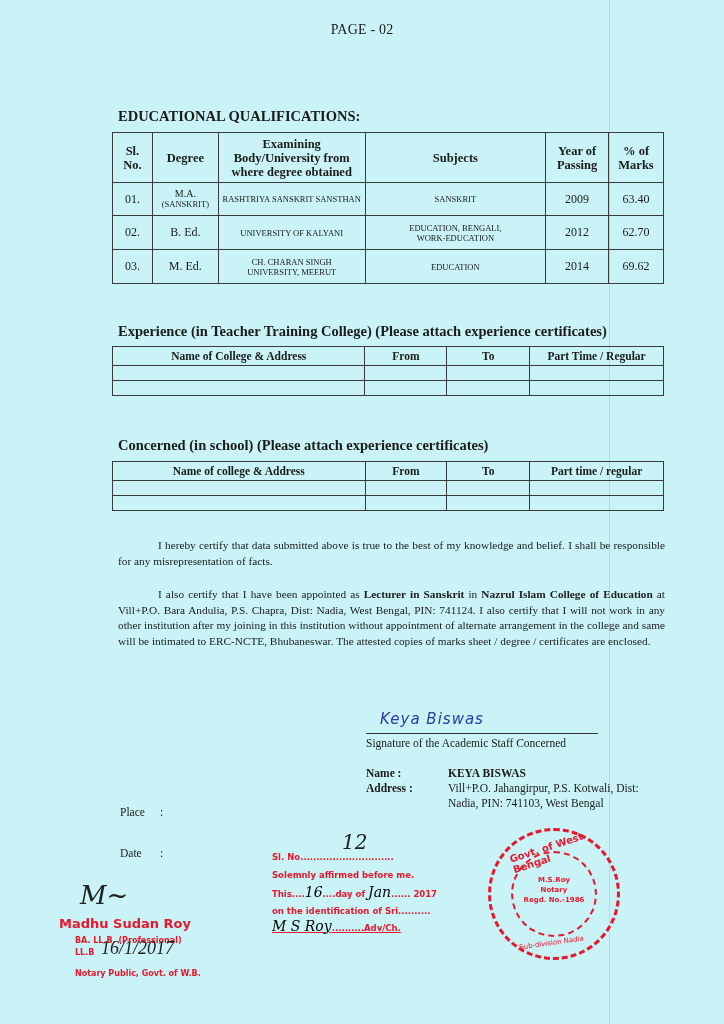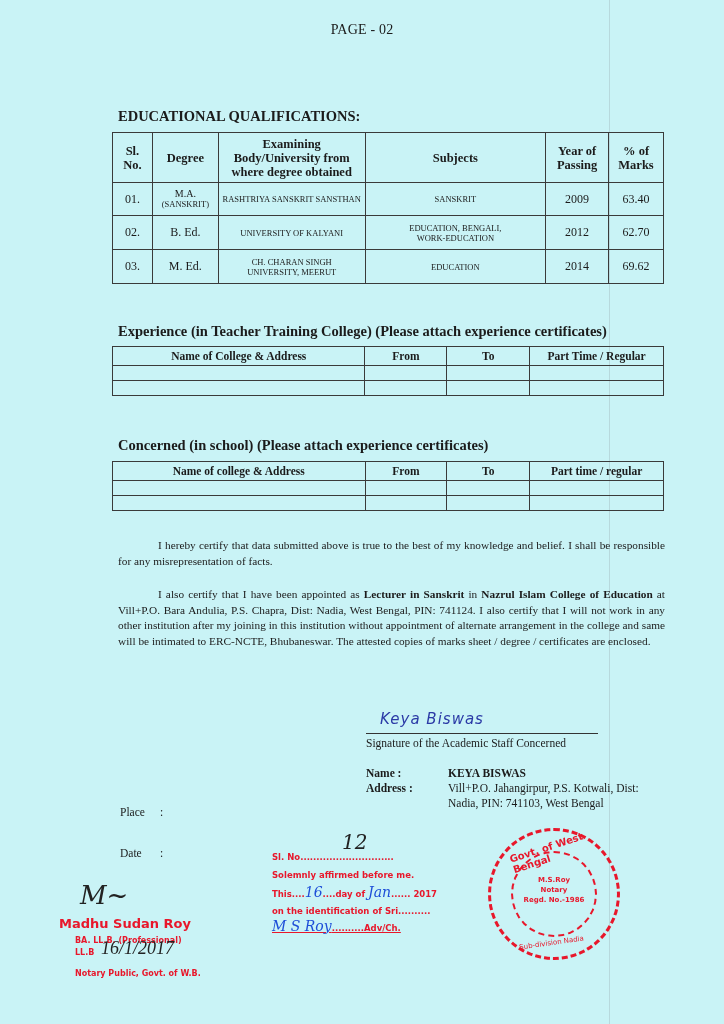--- a/index.html
+++ b/index.html
@@ -55,21 +55,21 @@
   .red { color: #e8172b; }
   .stamp-left { position: absolute; left: 45px; top: 880px; width: 200px; }
   .stamp-left .hand { position: absolute; left: 35px; top: 0; font-style: italic; color: #222; font-size: 26px; font-family: "DejaVu Serif", serif; }
   .stamp-left .name { position: absolute; left: 14px; top: 36px; font-family: "DejaVu Sans", sans-serif; font-weight: bold; font-size: 13px; }
   .stamp-left .l1, .stamp-left .l2, .stamp-left .l3 { position: absolute; left: 2px; font-family: "DejaVu Sans", sans-serif; font-weight: bold; font-size: 8px; margin-left: 28px; }
   .stamp-left .l1 { top: 56px; } .stamp-left .l2 { top: 68px; } .stamp-left .l3 { top: 89px; }
   .stamp-left .date-hand { position: absolute; left: 56px; top: 58px; font-size: 18px; font-style: italic; color: #222; }
   .stamp-mid { position: absolute; left: 272px; top: 830px; width: 200px; font-family: "DejaVu Sans", sans-serif; }
   .stamp-mid .num { position: absolute; left: 70px; top: 0; font-size: 20px; color: #222; font-style: italic; font-family: "DejaVu Serif", serif; }
   .stamp-mid .line { position: absolute; left: 0; font-size: 8.5px; font-weight: bold; white-space: nowrap; }
-  .stamp-mid .hand { color: #1d4ed8; font-style: italic; font-size: 14px; font-weight: normal; font-family: "DejaVu Serif", serif; }
+  .stamp-mid .hand { color: #000000; font-style: italic; font-size: 14px; font-weight: normal; font-family: "DejaVu Serif", serif; }
   .seal {
     position: absolute; left: 488px; top: 828px; width: 132px; height: 132px; border-radius: 50%;
     border: 3px dashed #e8172b; box-sizing: border-box;
   }
   .seal-inner {
     position: absolute; left: 20px; top: 20px; width: 86px; height: 86px; border-radius: 50%;
     border: 2px dashed #e8172b; box-sizing: border-box;
   }
   .seal-ring-text { position: absolute; left: 18px; top: 6px; font-size: 10px; font-weight: bold; font-family: "DejaVu Sans", sans-serif; transform: rotate(-18deg); }
   .seal-ring-bottom { position: absolute; left: 28px; top: 108px; font-size: 7px; font-family: "DejaVu Sans", sans-serif; transform: rotate(-8deg); }

